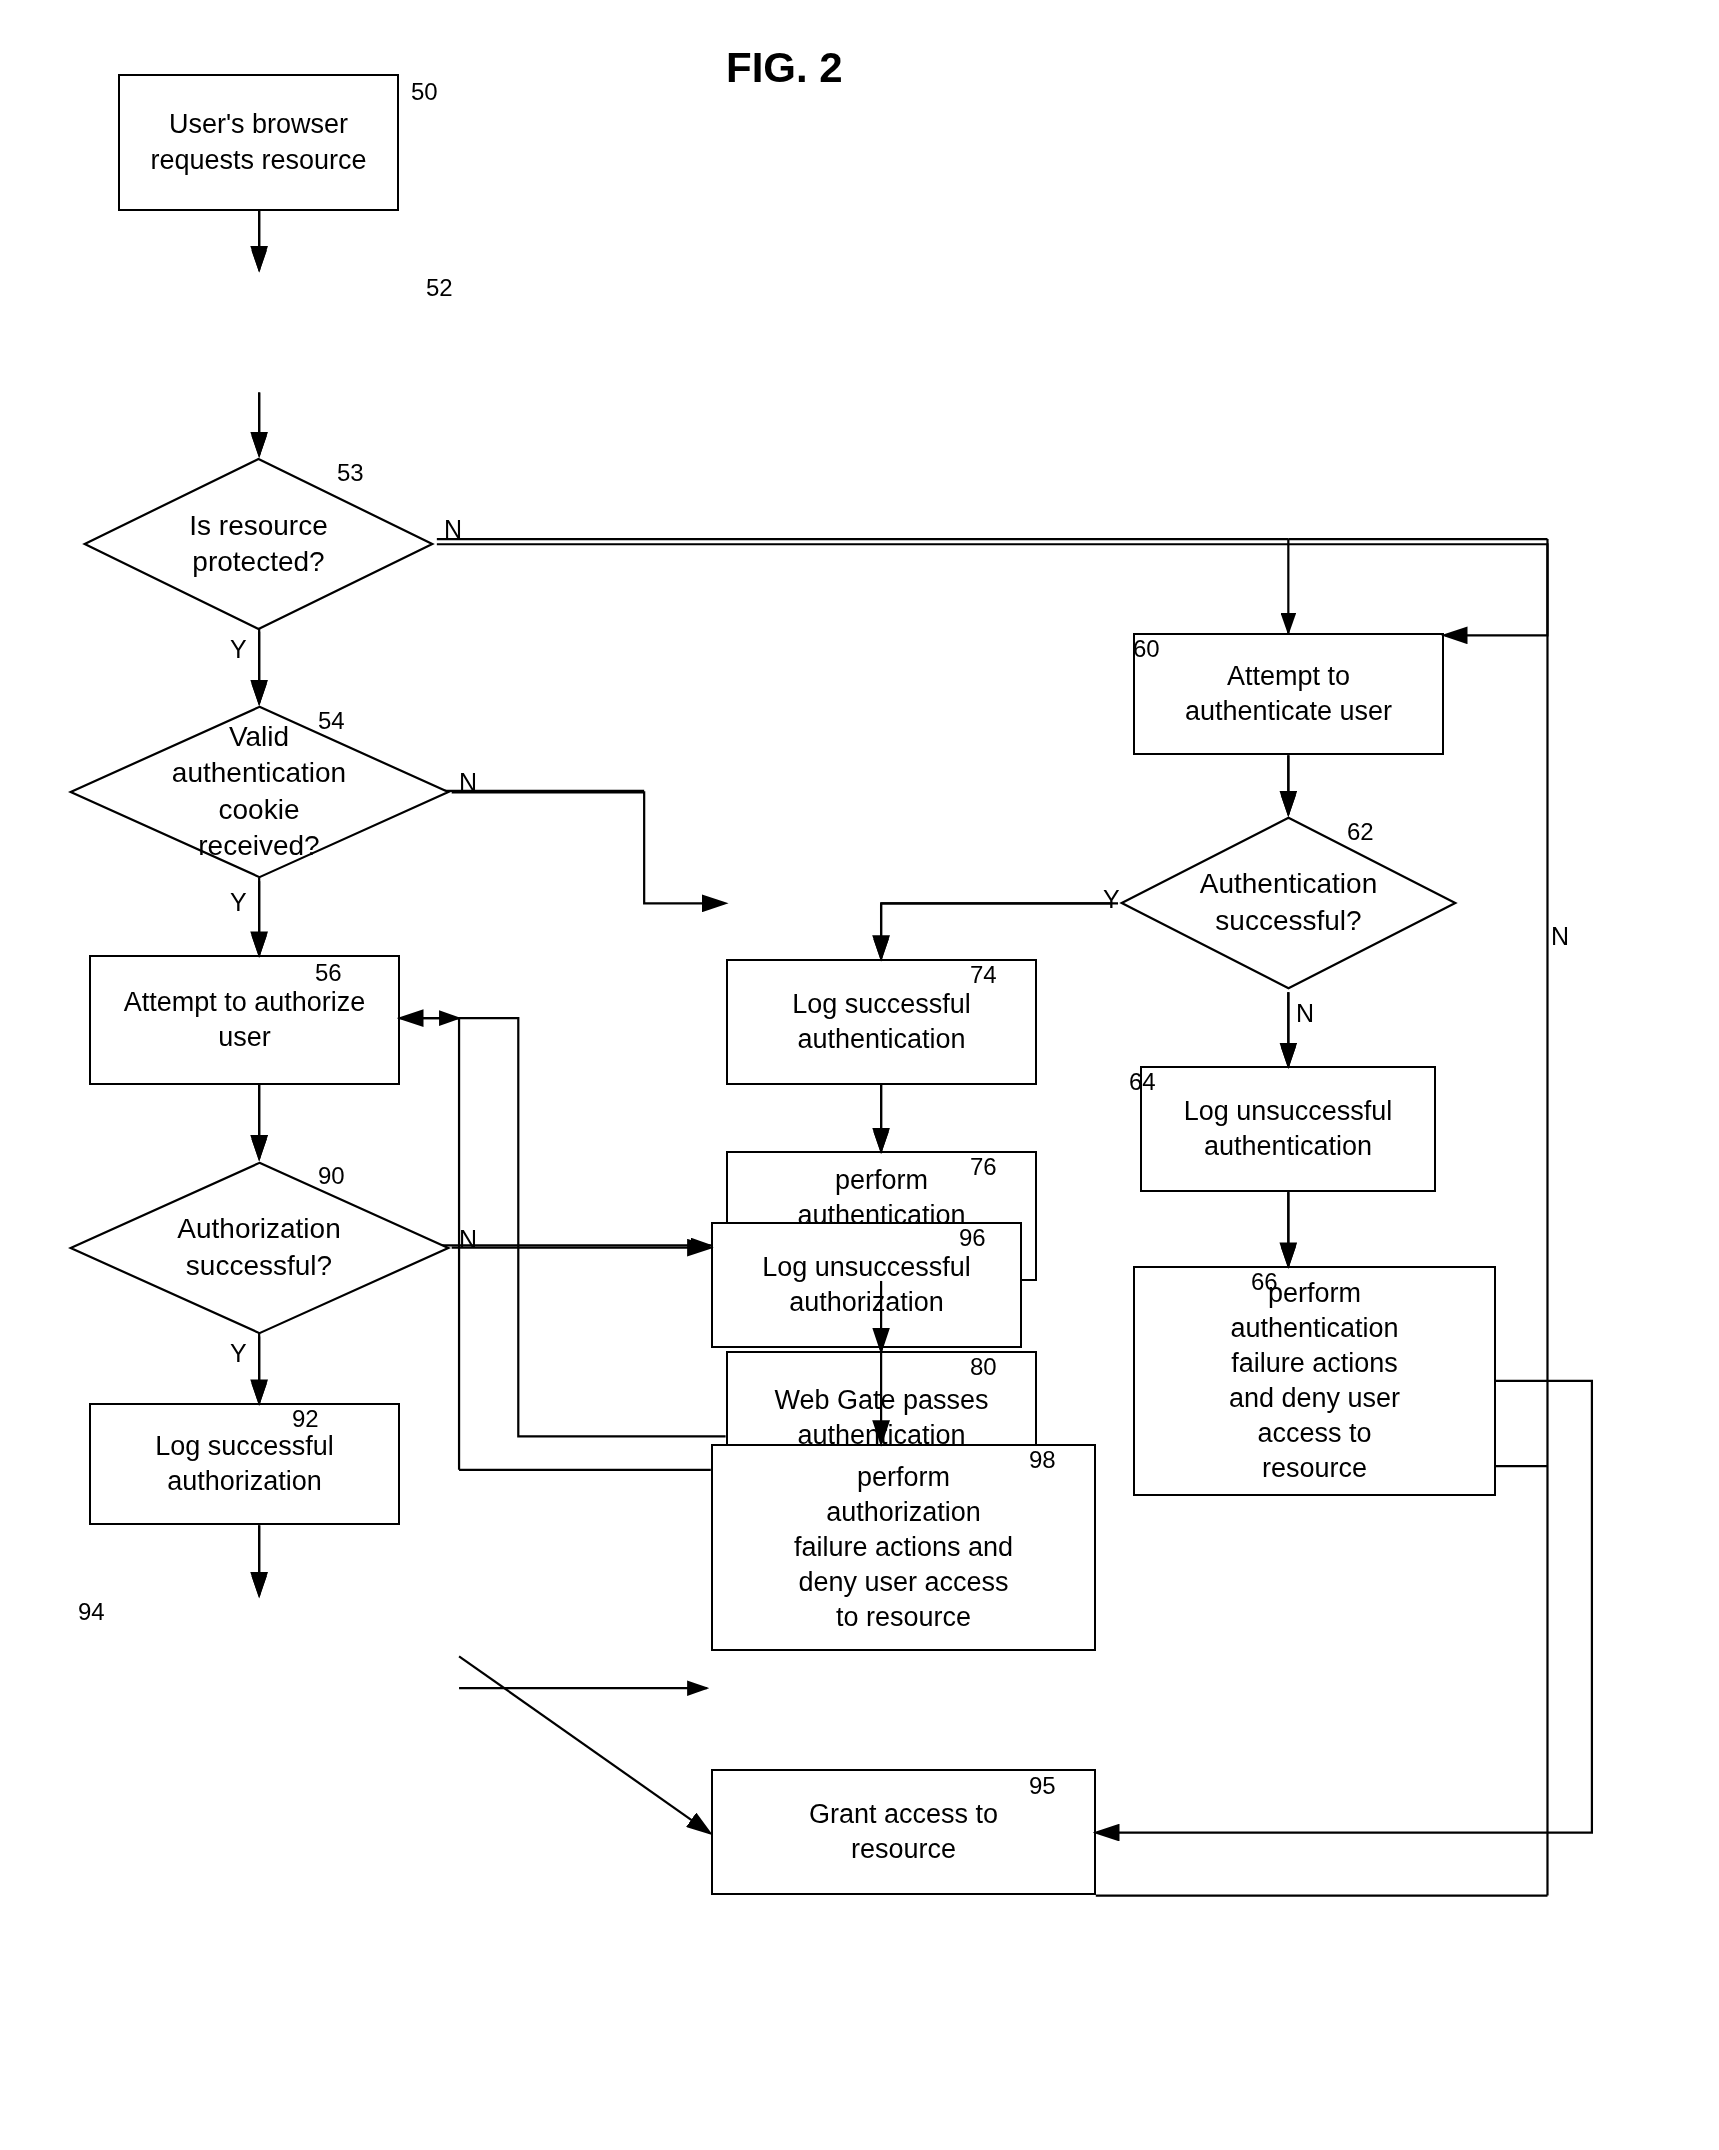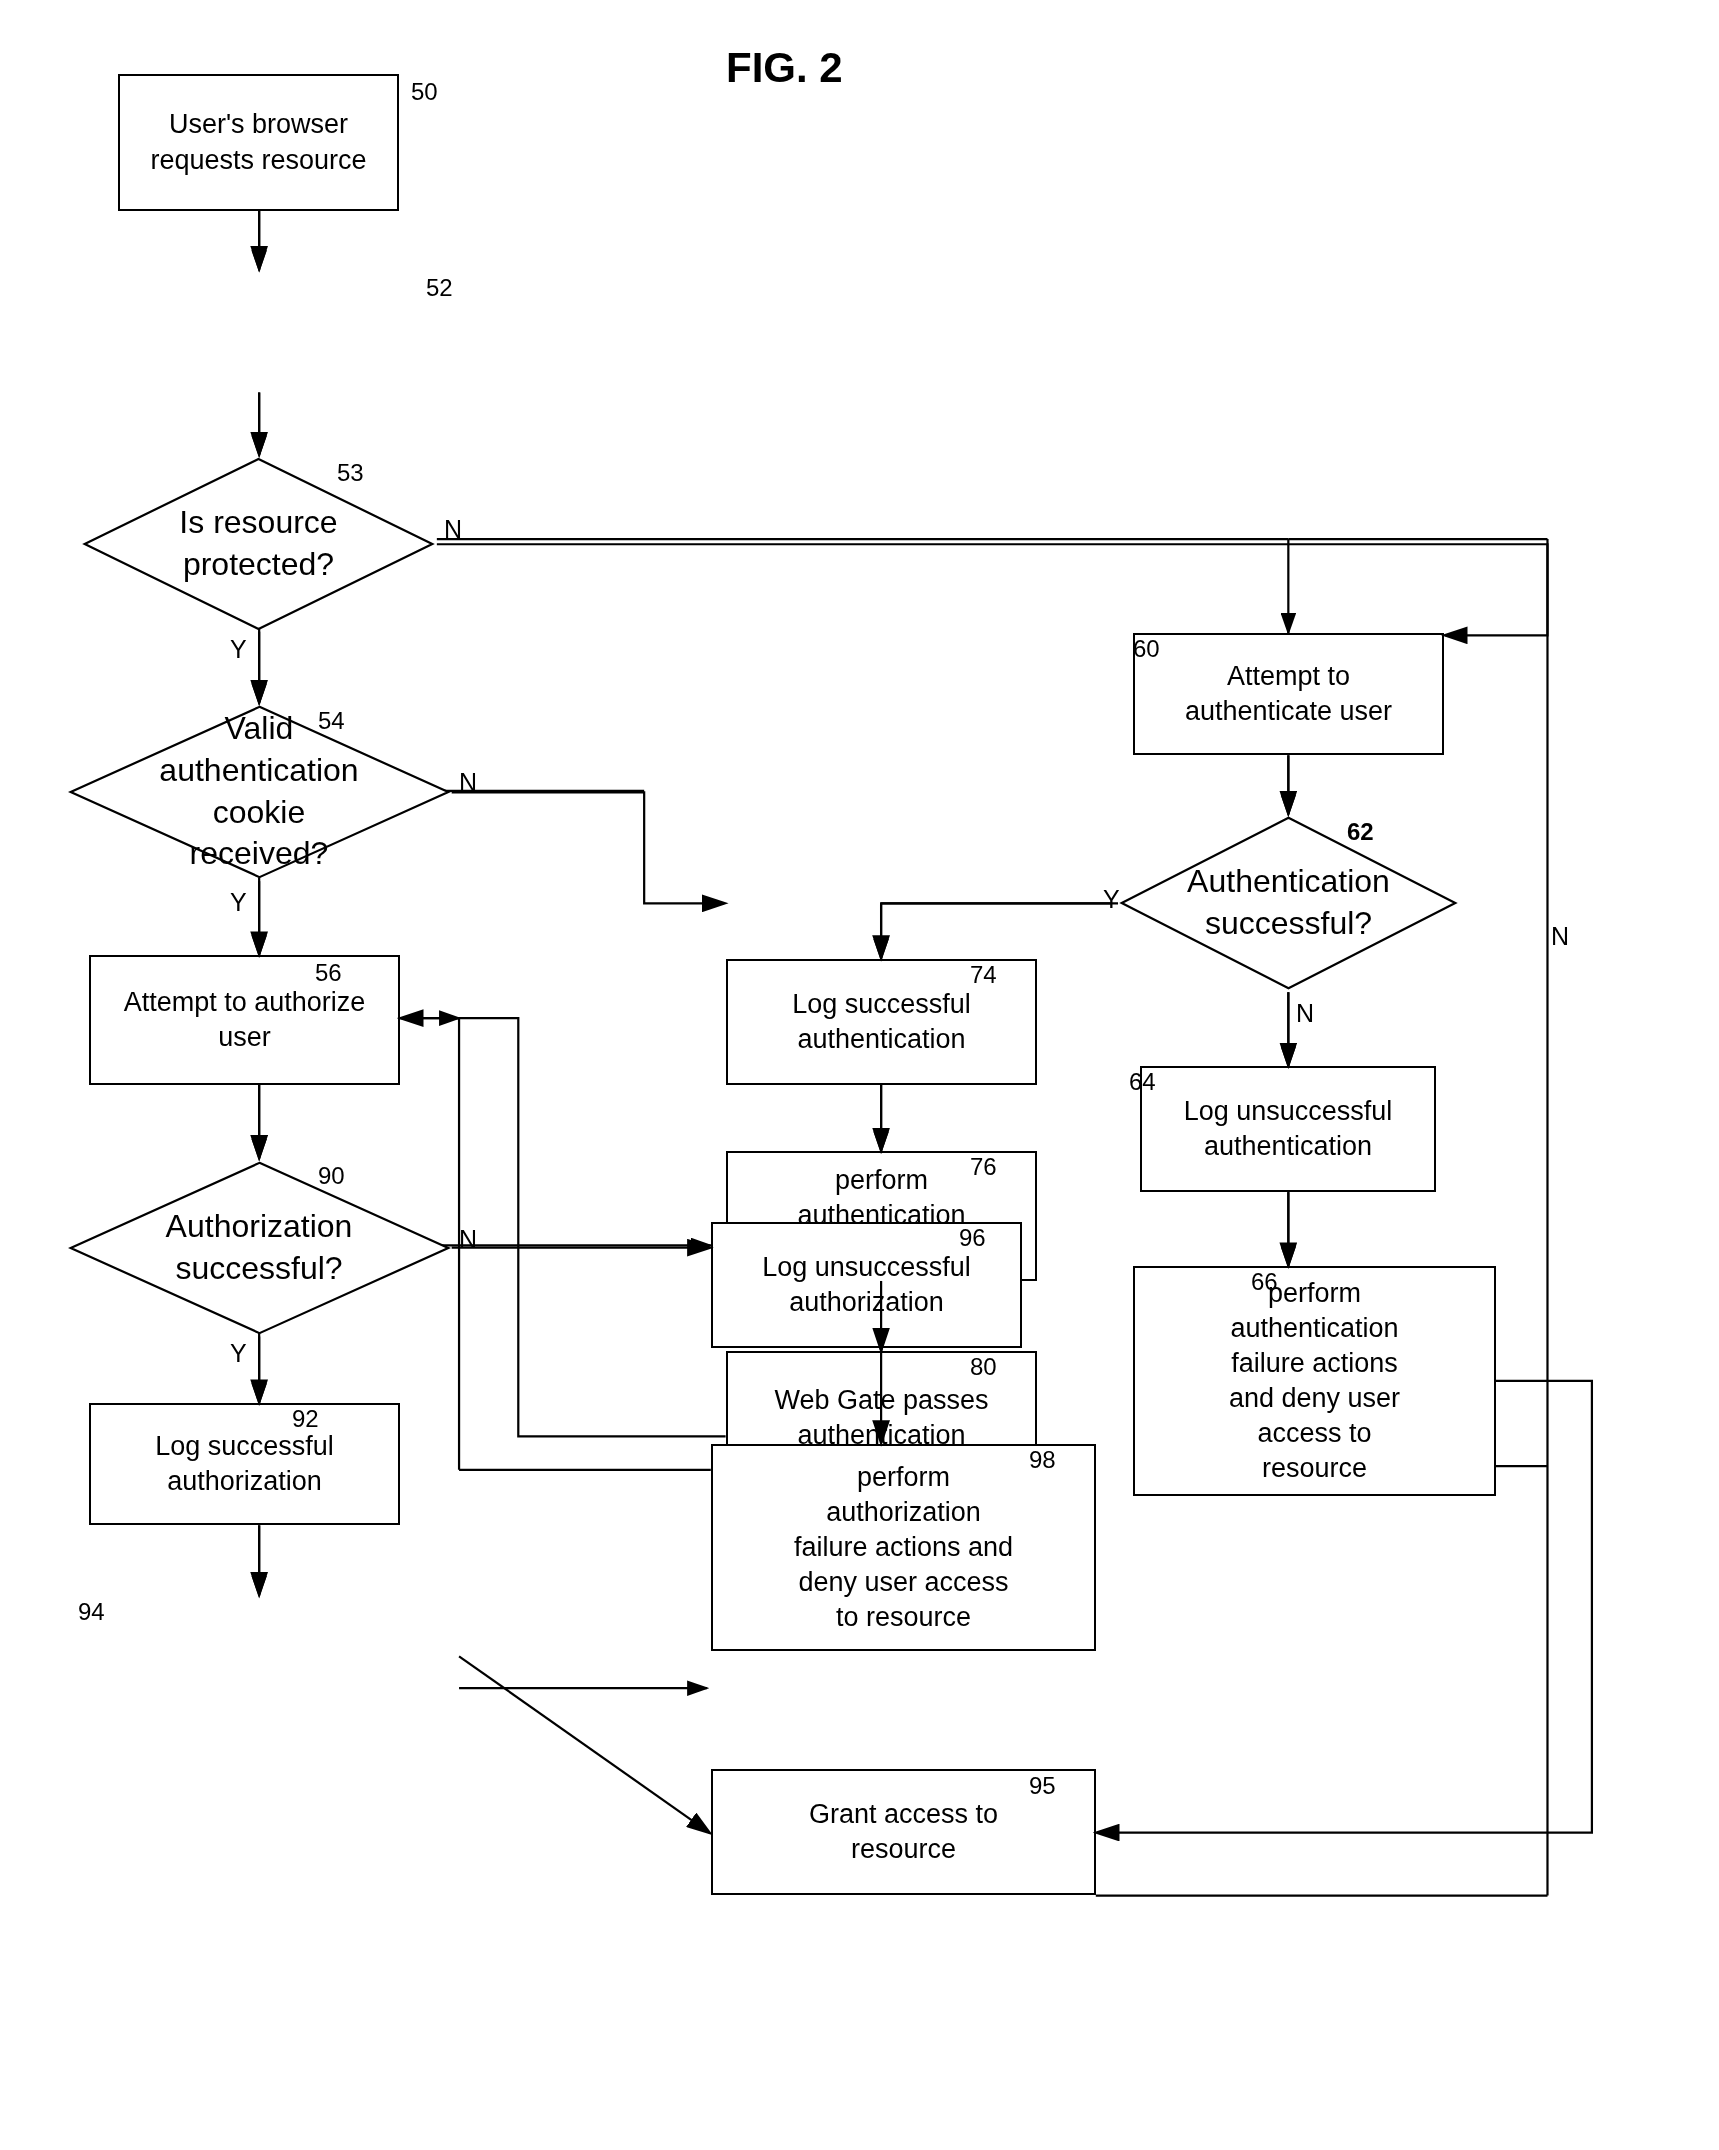--- a/index.html
+++ b/index.html
@@ -45,21 +45,21 @@
     .diamond-wrapper svg {
       position: absolute;
       top: 0; left: 0;
     }
     .diamond-label {
       position: absolute;
       display: flex;
       align-items: center;
       justify-content: center;
       text-align: center;
-      font-size: 32px;
+      font-size: 28px;
       line-height: 1.3;
     }
     
     .ref-num {
       position: absolute;
       font-size: 24px;
       font-family: Arial, sans-serif;
     }
     
     .arrow-label {
@@ -186,21 +186,21 @@
 
   <div class="diamond-wrapper" style="left:1118px; top:814px; width:341px; height:178px;">
     <svg width="341" height="178" viewBox="0 0 460 240">
       <polygon points="230,5 455,120 230,235 5,120" fill="white" stroke="black" stroke-width="3"></polygon>
     </svg>
     <div class="diamond-label" style="left:37px; top:22px; width:267px; height:133px;">
       <span style="white-space:pre-line;">Authentication
 successful?</span>
     </div>
   </div>
-  <div class="ref-num" style="left:1347px; top:818px;font-weight:bold;">62</div>
+  <div class="ref-num" style="left:1347px; top:818px;">62</div>
 
   <div class="box" style="left:1140px; top:1066px; width:296px; height:126px;">
     <span style="white-space:pre-line;">Log unsuccessful
 authentication</span>
   </div>
   <div class="ref-num" style="left:1089px; top:1068px;padding-left:40px;">64</div>
 
   <div class="box" style="left:1133px; top:1266px; width:363px; height:230px;">
     <span style="white-space:pre-line;">perform
 authentication

